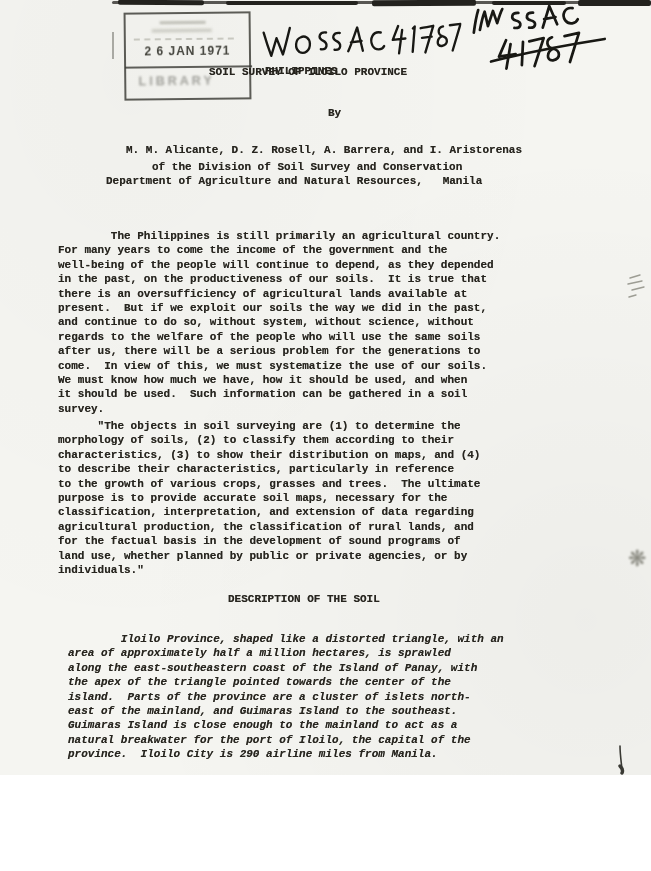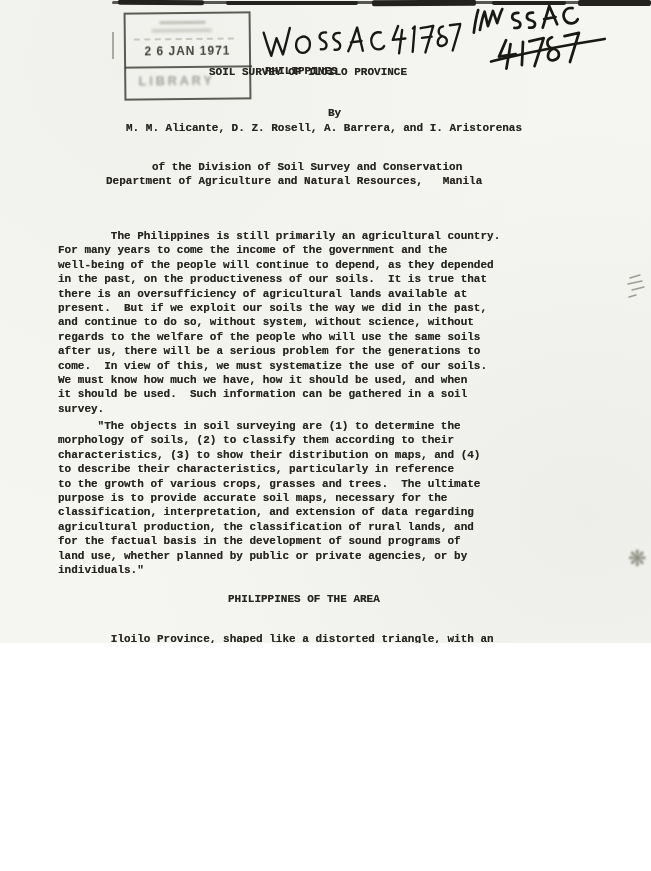--- a/index.html
+++ b/index.html
@@ -1,18 +1,18 @@
 <!DOCTYPE html>
 <html><head>
 <meta charset="utf-8">
 <style>
   html,body{margin:0;padding:0;}
   .page{
     position:relative;
-    width:651px;height:643px;
+    width:651px;height:775px;
     background:
       radial-gradient(ellipse at 20% 10%, rgba(0,0,0,0.02), transparent 60%),
       radial-gradient(ellipse at 90% 80%, rgba(0,0,0,0.03), transparent 55%),
       #f5f5f1;
     overflow:hidden;
     font-family:"Liberation Mono","DejaVu Sans Mono",monospace;
   }
   .tw{ 
     position:absolute;
     font-family:"Liberation Mono","DejaVu Sans Mono",monospace;
@@ -114,21 +114,21 @@
       <path d="M56,37 L70,35 L59,61"></path>
       <path d="M78,35 C71,37 72,44 78,46 C85,48 85,56 77,57 C70,57 72,48 78,46"></path>
       <path d="M90,35 L104,33 L93,60"></path>
       <path d="M18,53 C48,48 84,44 128,41"></path>
     </g>
   </svg>
 
   <div class="tw" style="left:209px;top:65px;">SOIL SURVEY OF ILOILO PROVINCE</div>
   <div class="tw" style="left:265px;top:64px;">PHILIPPINES</div>
   <div class="tw" style="left:328px;top:106px;">By</div>
-  <div class="tw" style="left:126px;top:121px;">M. M. Alicante, D. Z. Rosell, A. Barrera, and I. Aristorenas</div>
+  <div class="tw" style="left:126px;top:143px;">M. M. Alicante, D. Z. Rosell, A. Barrera, and I. Aristorenas</div>
   <div class="tw" style="left:106px;top:174px;">Department of Agriculture and Natural Resources,   Manila</div>
   <div class="tw" style="left:152px;top:160px;">of the Division of Soil Survey and Conservation</div>
 
   <div class="tw soft" style="left:58px;top:219px;margin-top:10px;">        The Philippines is still primarily an agricultural country.
 For many years to come the income of the government and the
 well-being of the people will continue to depend, as they depended
 in the past, on the productiveness of our soils.  It is true that
 there is an oversufficiency of agricultural lands available at
 present.  But if we exploit our soils the way we did in the past,
 and continue to do so, without system, without science, without
@@ -142,22 +142,22 @@
 morphology of soils, (2) to classify them according to their
 characteristics, (3) to show their distribution on maps, and (4)
 to describe their characteristics, particularly in reference
 to the growth of various crops, grasses and trees.  The ultimate
 purpose is to provide accurate soil maps, necessary for the
 classification, interpretation, and extension of data regarding
 agricultural production, the classification of rural lands, and
 for the factual basis in the development of sound programs of
 land use, whether planned by public or private agencies, or by
 individuals."</div>
-  <div class="tw" style="left:228px;top:592px;">PHILIPPINES OF THE AREA</div>
-  <div class="tw soft" style="left:58px;top:632px;">        Iloilo Province, shaped like a distorted triangle, with an
+  <div class="tw" style="left:228px;top:592px;">DESCRIPTION OF THE SOIL</div>
+  <div class="tw soft" style="left:68px;top:632px;font-style:italic;">        Iloilo Province, shaped like a distorted triangle, with an
 area of approximately half a million hectares, is sprawled
 along the east-southeastern coast of the Island of Panay, with
 the apex of the triangle pointed towards the center of the
 island.  Parts of the province are a cluster of islets north-
 east of the mainland, and Guimaras Island to the southeast.
 Guimaras Island is close enough to the mainland to act as a
 natural breakwater for the port of Iloilo, the capital of the
 province.  Iloilo City is 290 airline miles from Manila.</div>
 
   <svg class="hand sig" style="left:263px;top:812px;" width="130" height="55" viewBox="0 0 130 55" aria-label="illegible signature scribble">

